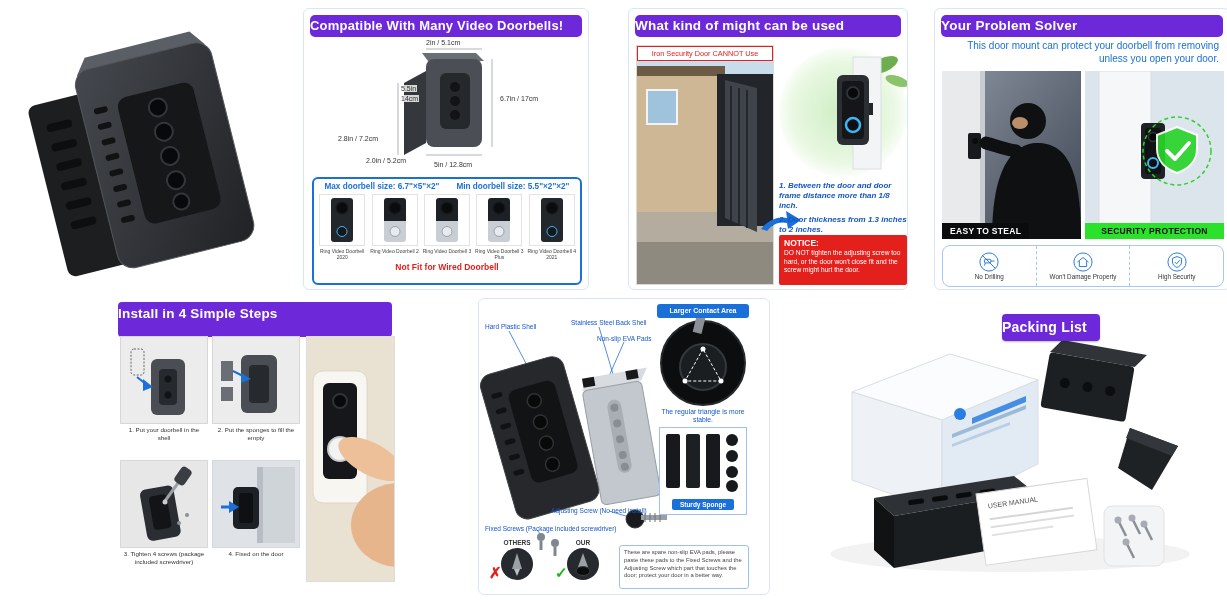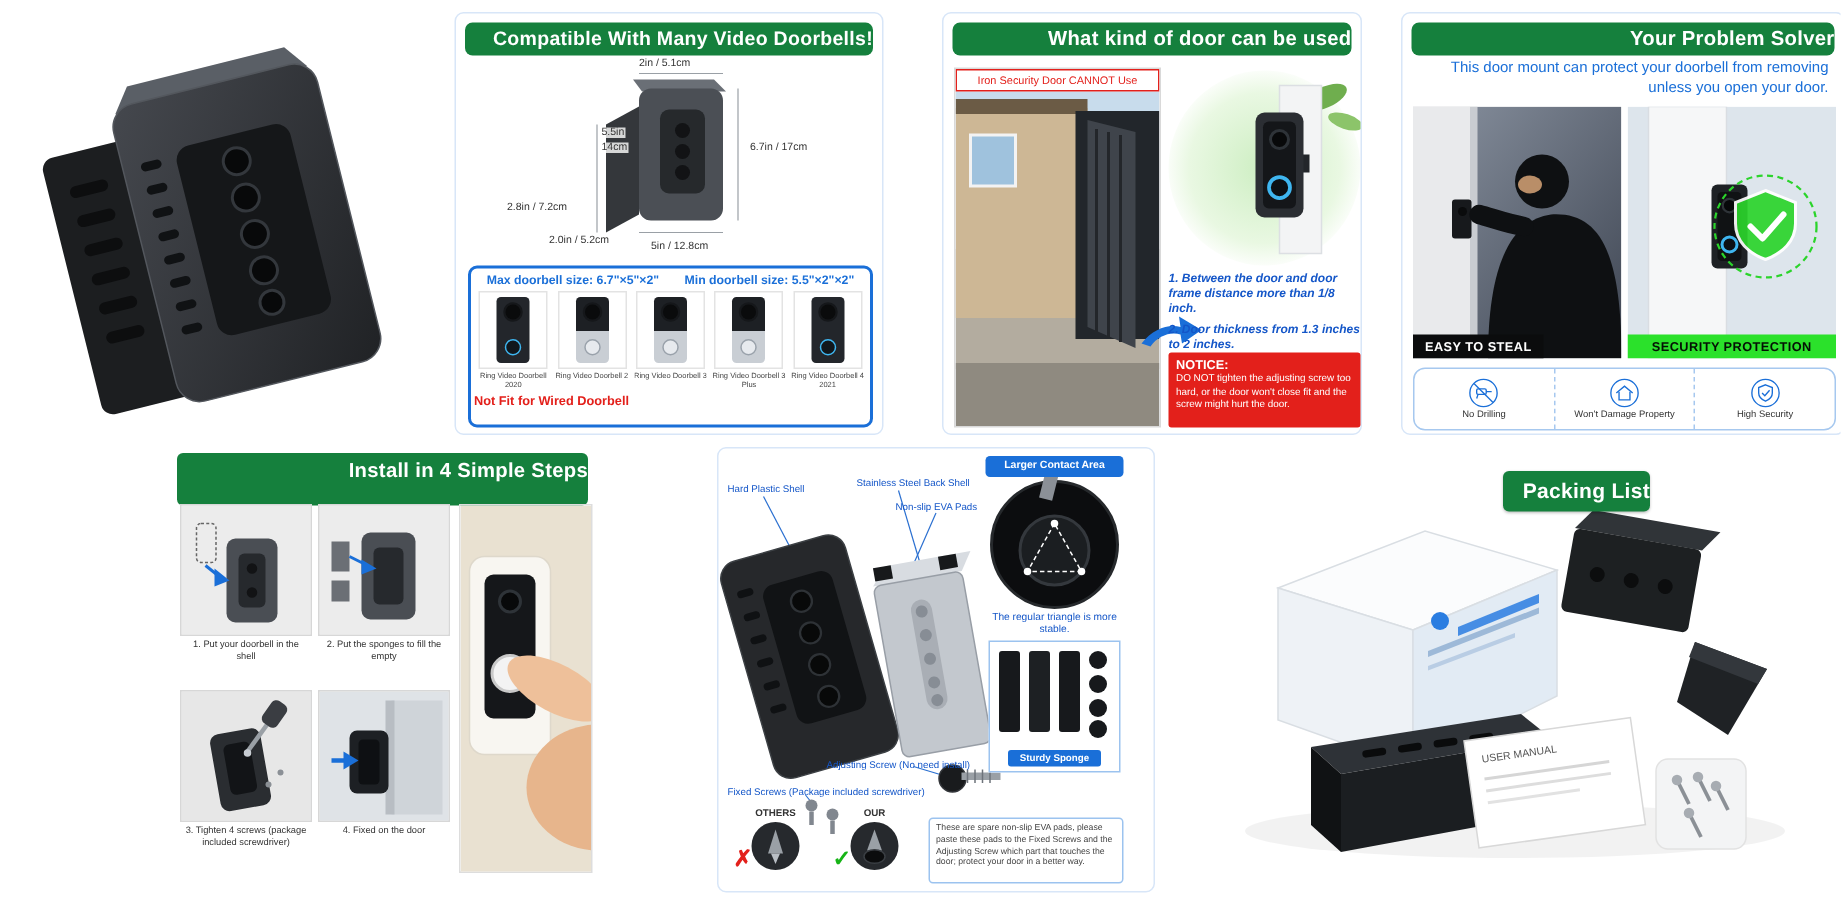--- a/index.html
+++ b/index.html
@@ -1,20 +1,20 @@
 <!DOCTYPE html>
 <html><head>
 <meta charset="utf-8">
 <style>
   *{margin:0;padding:0;box-sizing:border-box}
   body{font-family:"Liberation Sans",sans-serif;background:#fff;width:1227px;height:600px;overflow:hidden}
   #canvas{position:relative;width:1227px;height:600px;background:#fff}
   .abs{position:absolute}
   .panel{position:absolute;background:#fff;border:1px solid #d8e6f8;border-radius:6px}
-  .pill{background:#15803d;color:#fff;font-weight:700;text-align:right;border-radius:5px;letter-spacing:.2px}
+  .pill{background:#6d28d9;color:#fff;font-weight:700;text-align:left;border-radius:5px;letter-spacing:.2px}
   .dim{position:absolute;font-size:7px;color:#333;white-space:nowrap}
   .alabel{position:absolute;font-size:6.5px;color:#1456c8;white-space:nowrap}
   .tip{font-size:8px;font-weight:700;font-style:italic;color:#1456c8;line-height:1.25;margin-bottom:4px}
   .photo-label{position:absolute;bottom:0;font-size:8.5px;font-weight:700;padding:3px 8px;letter-spacing:.3px}
   .bell{width:50px;display:flex;flex-direction:column;align-items:center}
   .bell-card{width:46px;height:52px;border:1px solid #e3e3e3;display:flex;align-items:center;justify-content:center;background:#fff}
   .bell-img{width:22px;height:44px;border-radius:3px;position:relative;background:#23262b}
   .bell-img.silver{background:linear-gradient(#1d2024 0 52%,#c9ced4 52% 100%)}
   .bell-img::before{content:"";position:absolute;top:5px;left:50%;transform:translateX(-50%);width:10px;height:10px;border-radius:50%;background:#0a0b0c;box-shadow:0 0 0 1.5px #15171a}
   .bell-img::after{content:"";position:absolute;bottom:5px;left:50%;transform:translateX(-50%);width:9px;height:9px;border-radius:50%;background:#11171c;border:1.5px solid #3fb6f0}
@@ -132,26 +132,26 @@
             </div>
           <div class="bell-label">Ring Video Doorbell 3 Plus</div>
         </div>
         <div class="bell">
           <div class="bell-card">
               <div class="bell-img"></div>
             </div>
           <div class="bell-label">Ring Video Doorbell 4 2021</div>
         </div>
       </div>
-      <div style="text-align:left;font-size:8.5px;font-weight:700;color:#e3201b;margin-top:1px">Not Fit for Wired Doorbell</div>
+      <div style="text-align:center;font-size:8.5px;font-weight:700;color:#e3201b;margin-top:1px">Not Fit for Wired Doorbell</div>
     </div>
   </div>
 
   <div class="panel" style="left:628px;top:8px;width:280px;height:282px">
-    <div class="pill" style="margin:6px auto 0;width:266px;height:22px;line-height:22px;font-size:13.5px">What kind of door can be used</div>
+    <div class="pill" style="margin:6px auto 0;width:266px;height:22px;line-height:22px;font-size:13.5px">What kind of might can be used</div>
     <div class="abs" style="left:7px;top:36px;width:138px;height:240px;border:1px solid #d9d9d9;overflow:hidden">
       <div style="position:absolute;left:0;top:0;right:0;background:#fff;border:1px solid #e3201b;color:#e3201b;font-size:7.3px;font-weight:400;text-align:center;padding:2px 0;z-index:2">Iron Security Door CANNOT Use</div>
       <svg class="abs" style="left:0;top:0" width="136" height="238" viewBox="0 0 136 238">
         <rect width="136" height="238" fill="#c8dcec"></rect>
         <rect x="0" y="120" width="136" height="80" fill="#b3ac9f"></rect>
         <rect x="0" y="196" width="136" height="42" fill="#8f8a80"></rect>
         <rect x="0" y="26" width="88" height="140" fill="#cdb795"></rect>
         <rect x="0" y="20" width="88" height="10" fill="#6b5b45"></rect>
         <rect x="10" y="44" width="30" height="34" fill="#9fc2dd" stroke="#f3f3f3" stroke-width="2"></rect>
         <rect x="80" y="28" width="56" height="152" fill="#22262b"></rect>

